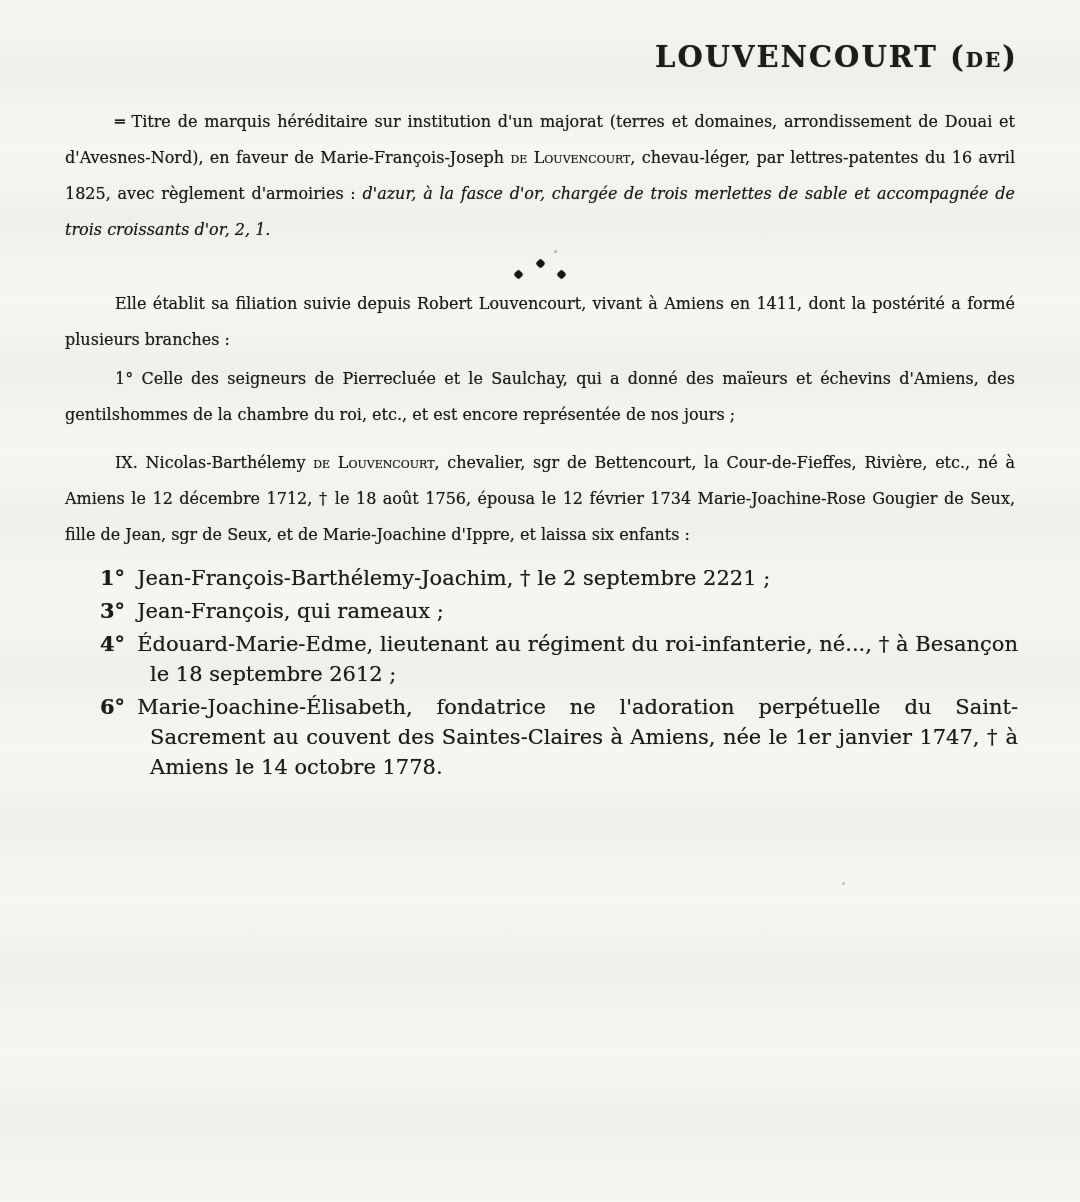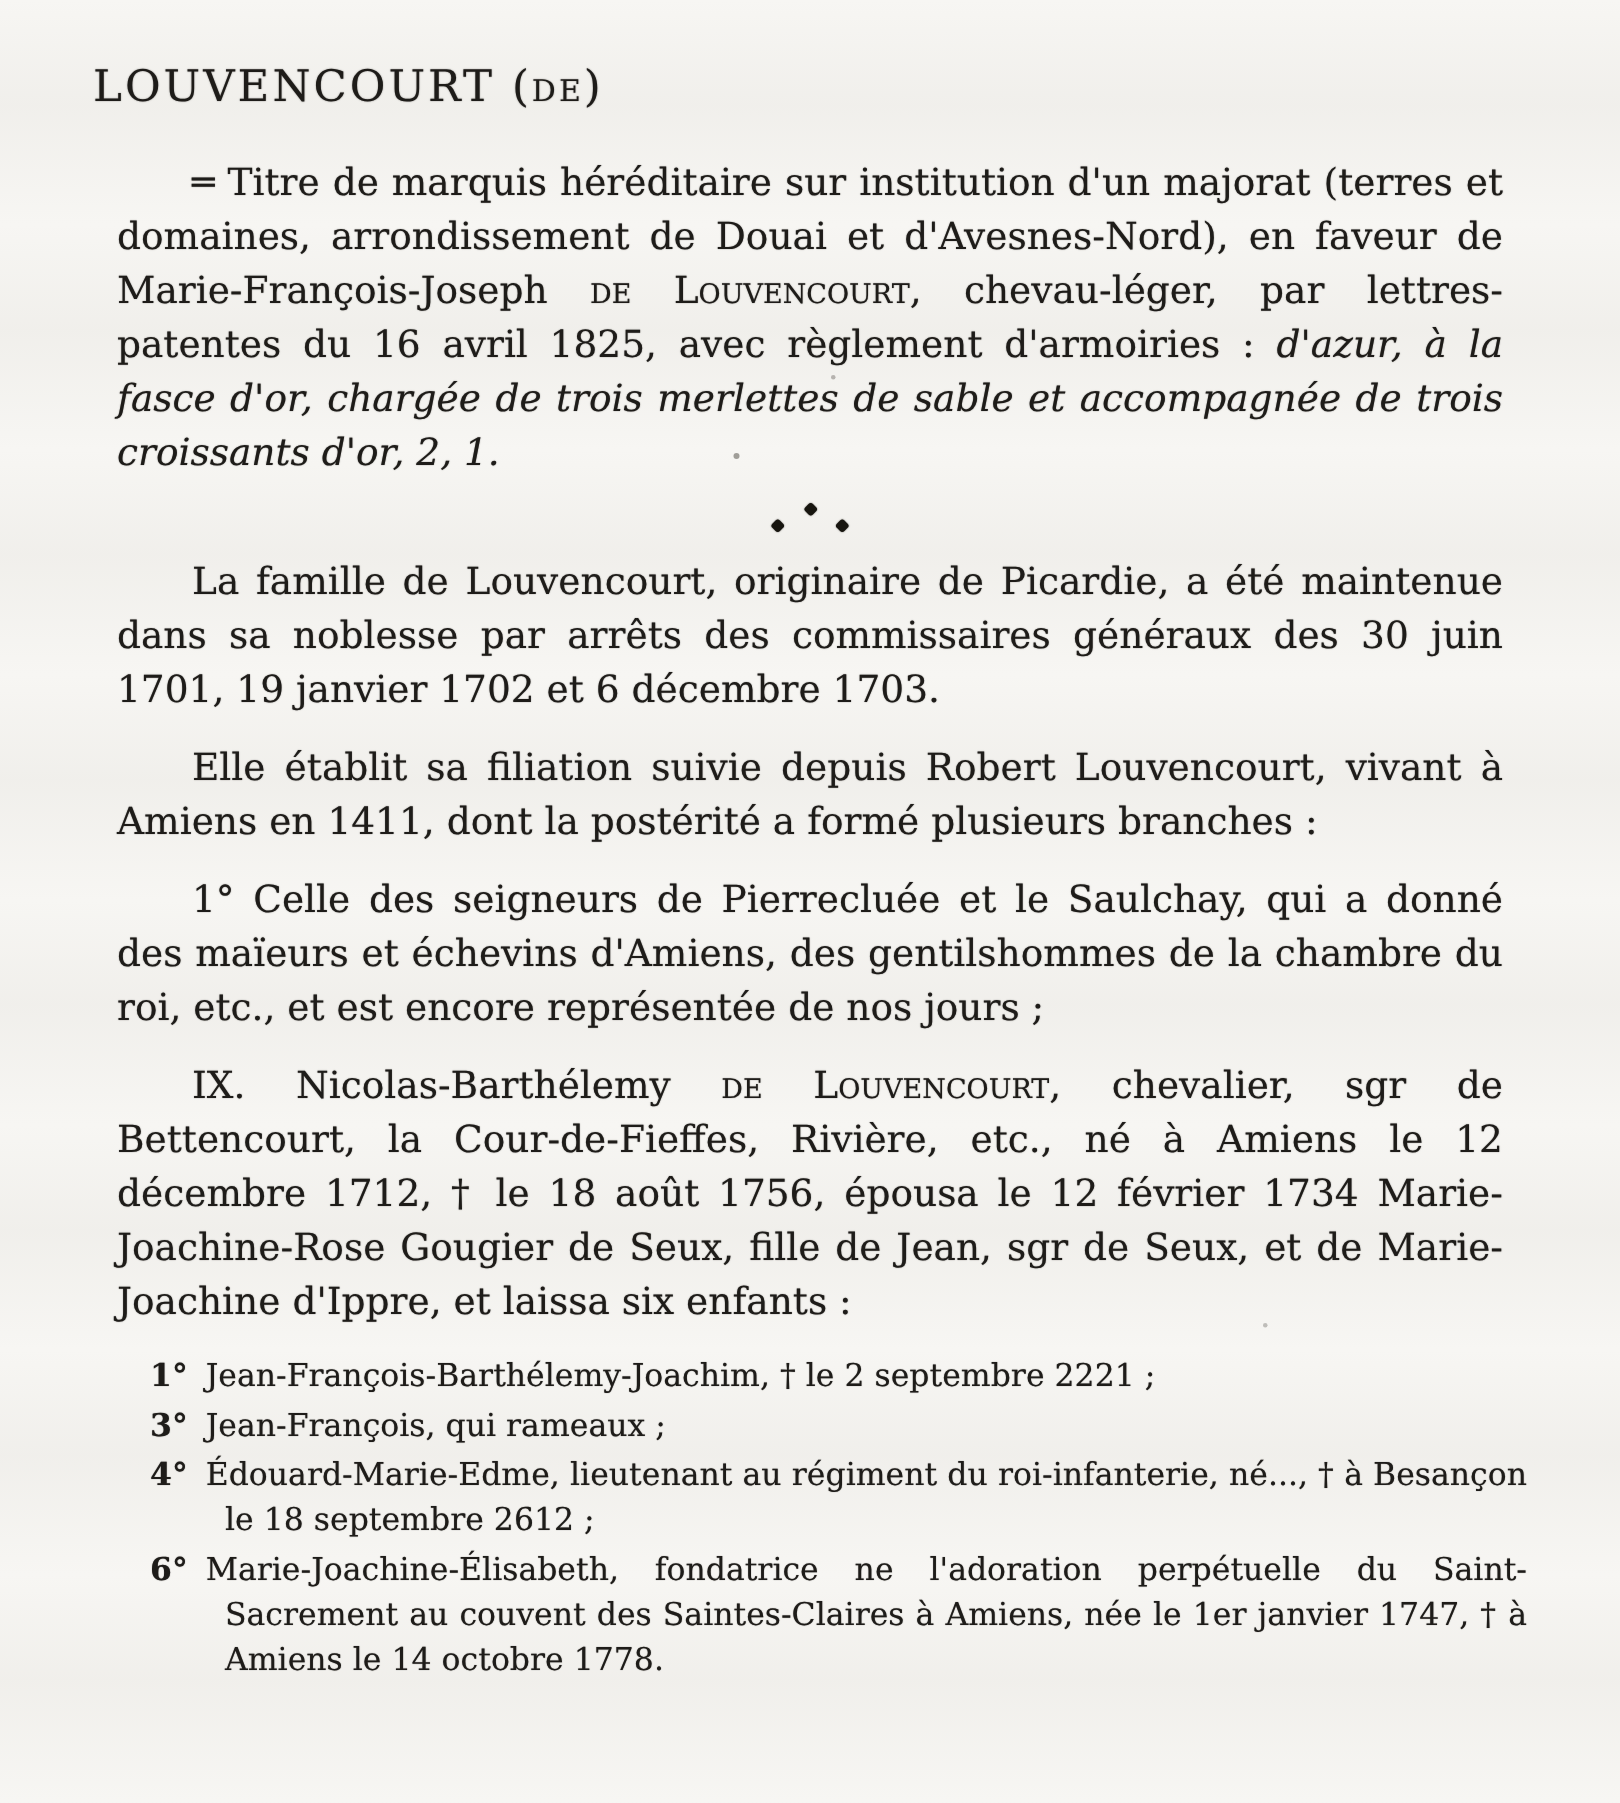--- a/index.html
+++ b/index.html
@@ -10,34 +10,34 @@
         rgba(235,233,229,0.0) 0px,
         rgba(228,226,221,0.35) 70px,
         rgba(235,233,229,0.0) 150px),
       #f7f6f3;
     font-family:"DejaVu Serif","Liberation Serif",serif;
     color:#1e1c19;
     position:relative;
   }
   .page{padding:34px 62px 0 62px;}
   .doc-title{
-    text-align:left;
+    text-align:right;
     font-size:29px;
-    font-weight:normal;
+    font-weight:bold;
     letter-spacing:2px;
     margin:6px 0 30px 0;
     text-shadow:0 0 1px rgba(25,22,18,0.55);
   }
   .sc{font-variant:small-caps;}
   .it{font-style:italic;}
   p.body-par{
-    margin:16px;
+    margin:3px;
     text-align:justify;
     text-indent:50px;
-    font-size:25px;
+    font-size:16px;
     line-height:36px;
     text-shadow:0 0 0.8px rgba(25,22,18,0.6);
   }
   p.gen-par{margin-top:12px;}
   .asterism{
     display:flex;flex-direction:column;align-items:center;
     gap:4px;margin:12px 0 8px 0;
   }
   .ast-row{display:flex;gap:36px;}
   .ast-dot{
@@ -82,23 +82,20 @@
   <div class="asterism">
     <div class="ast-row">
         <span class="ast-dot"></span>
       </div>
     <div class="ast-row">
         <span class="ast-dot"></span>
         <span class="ast-dot"></span>
       </div>
   </div>
 
-  <p class="body-par">
-    <span>La famille de Louvencourt, originaire de Picardie, a été maintenue dans sa noblesse par arrêts des commissaires généraux des 30 juin 1701, 19 janvier 1702 et 6 décembre 1703.</span>
-  </p>
 
   <p class="body-par">
     <span>Elle établit sa filiation suivie depuis Robert Louvencourt, vivant à Amiens en 1411, dont la postérité a formé plusieurs branches :</span>
   </p>
 
   <p class="body-par">
     <span>1° Celle des seigneurs de Pierrecluée et le Saulchay, qui a donné des maïeurs et échevins d'Amiens, des gentilshommes de la chambre du roi, etc., et est encore représentée de nos jours ;</span>
   </p>
 
 

